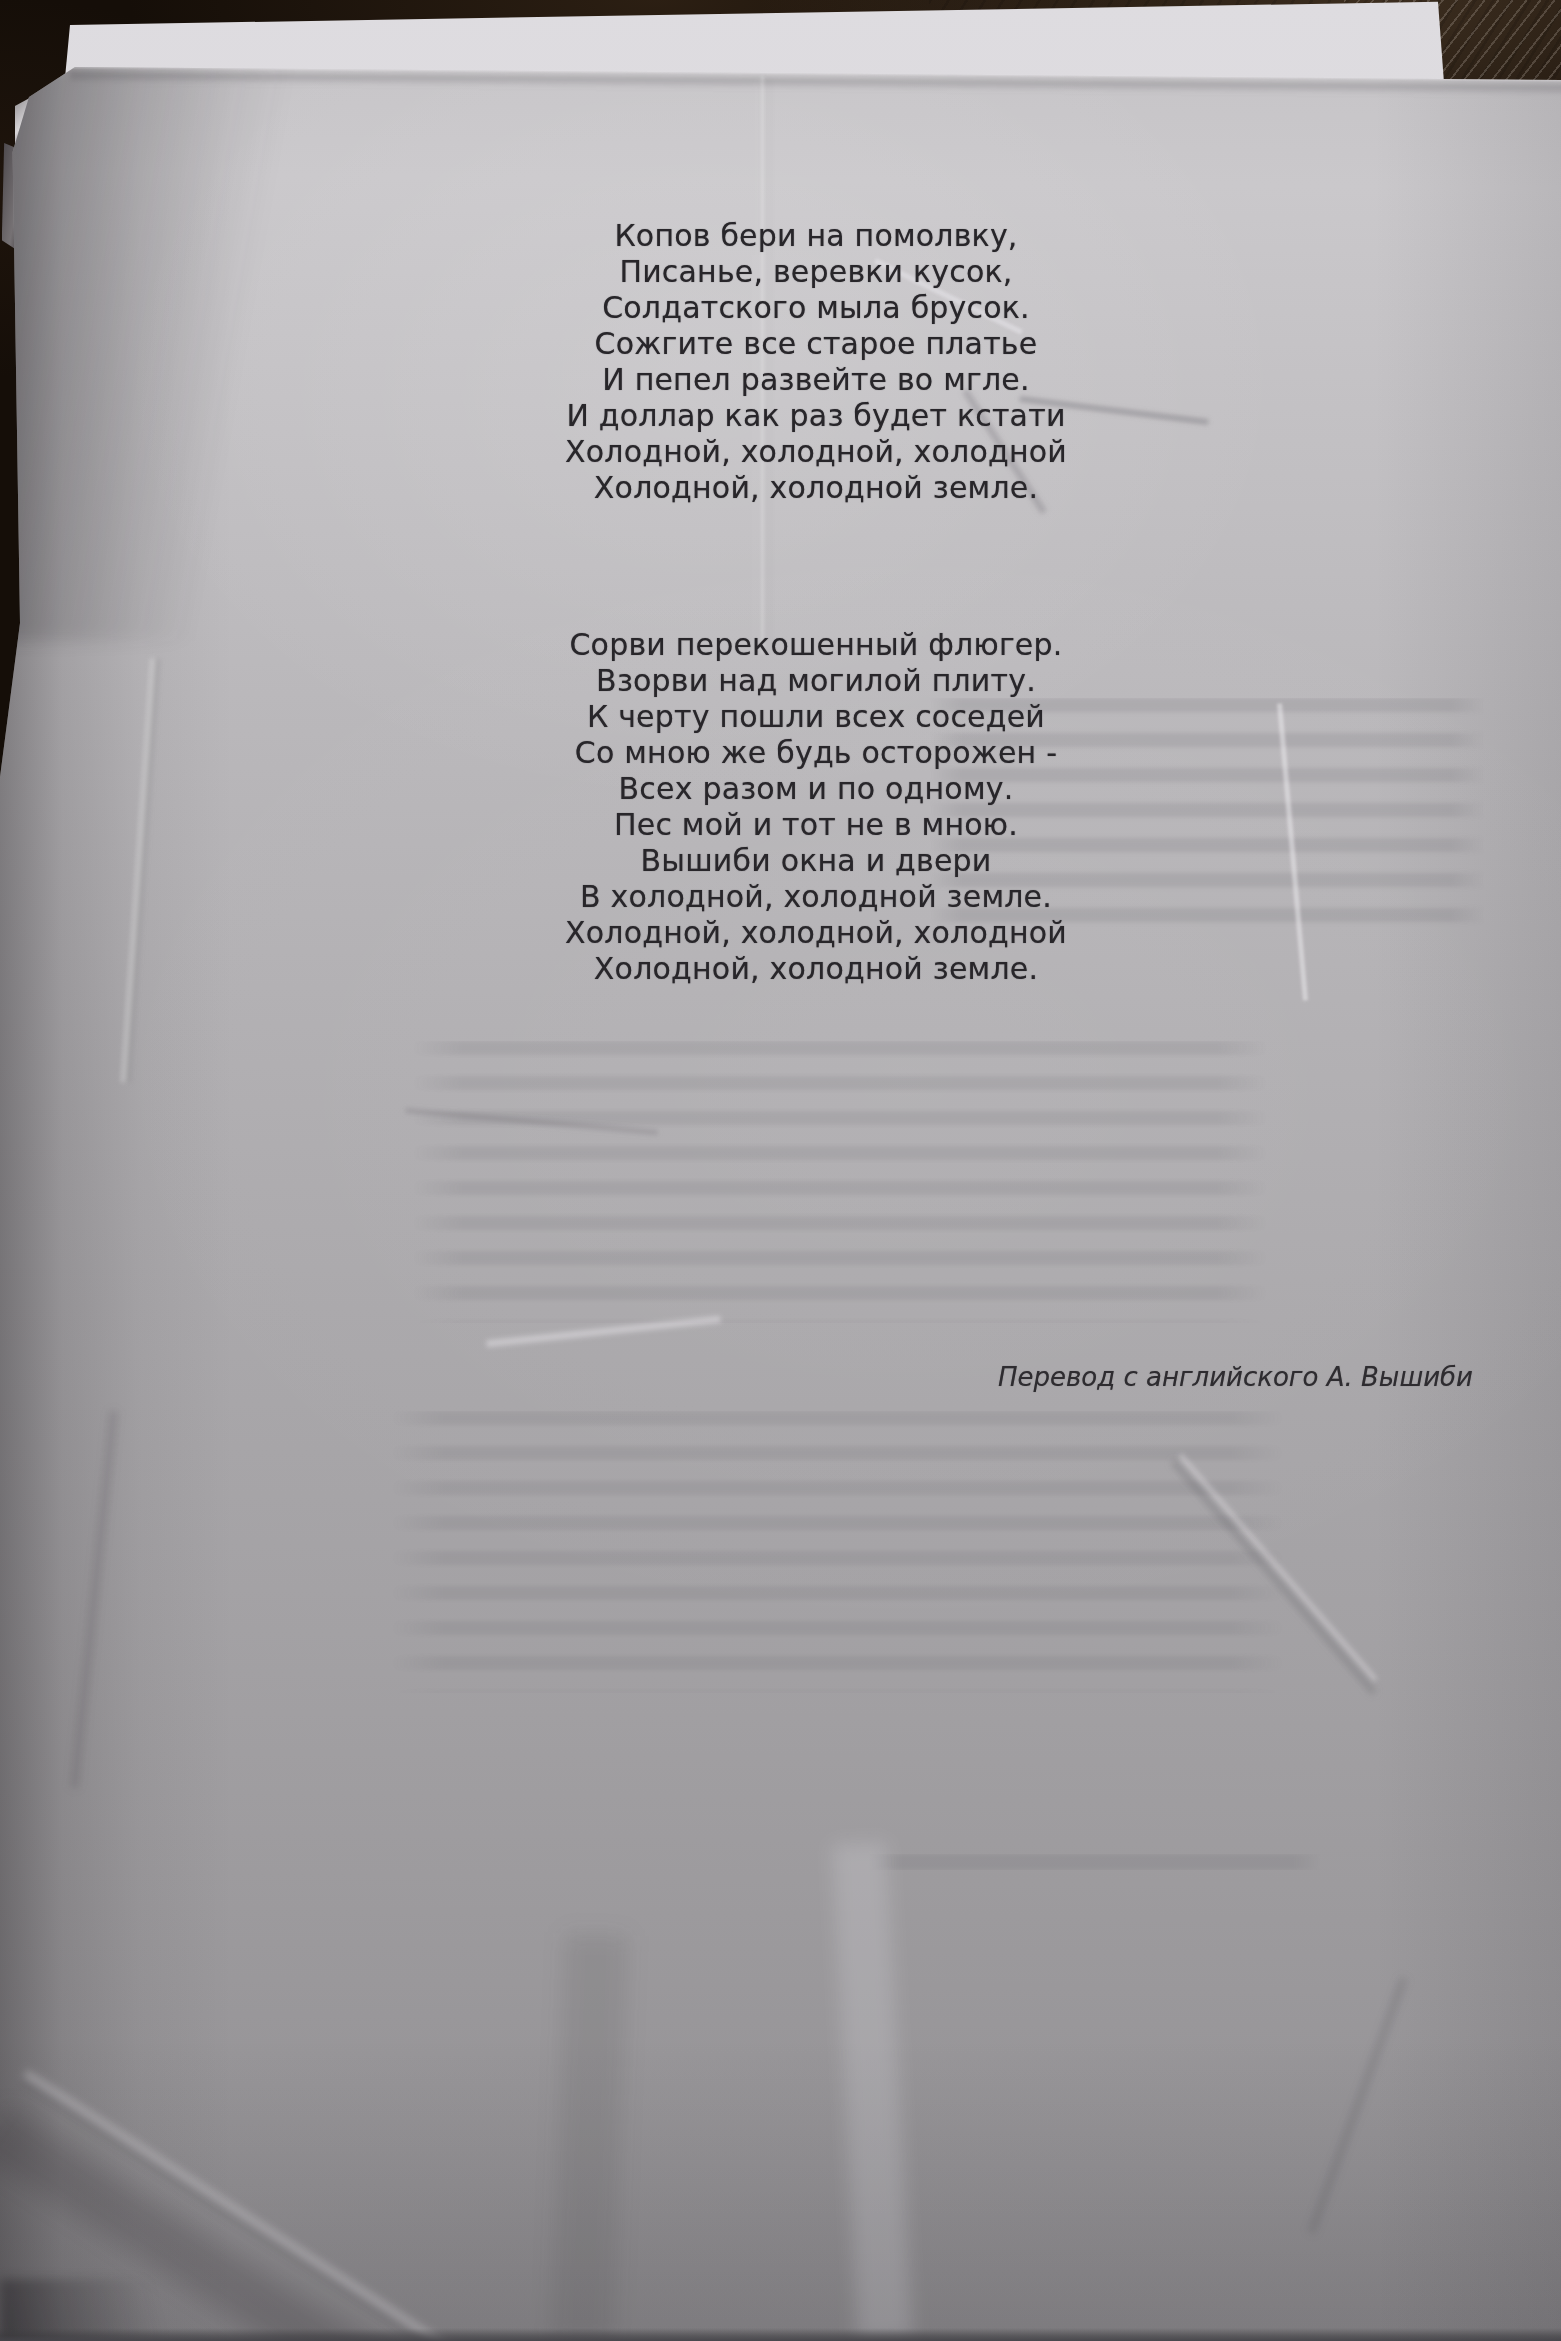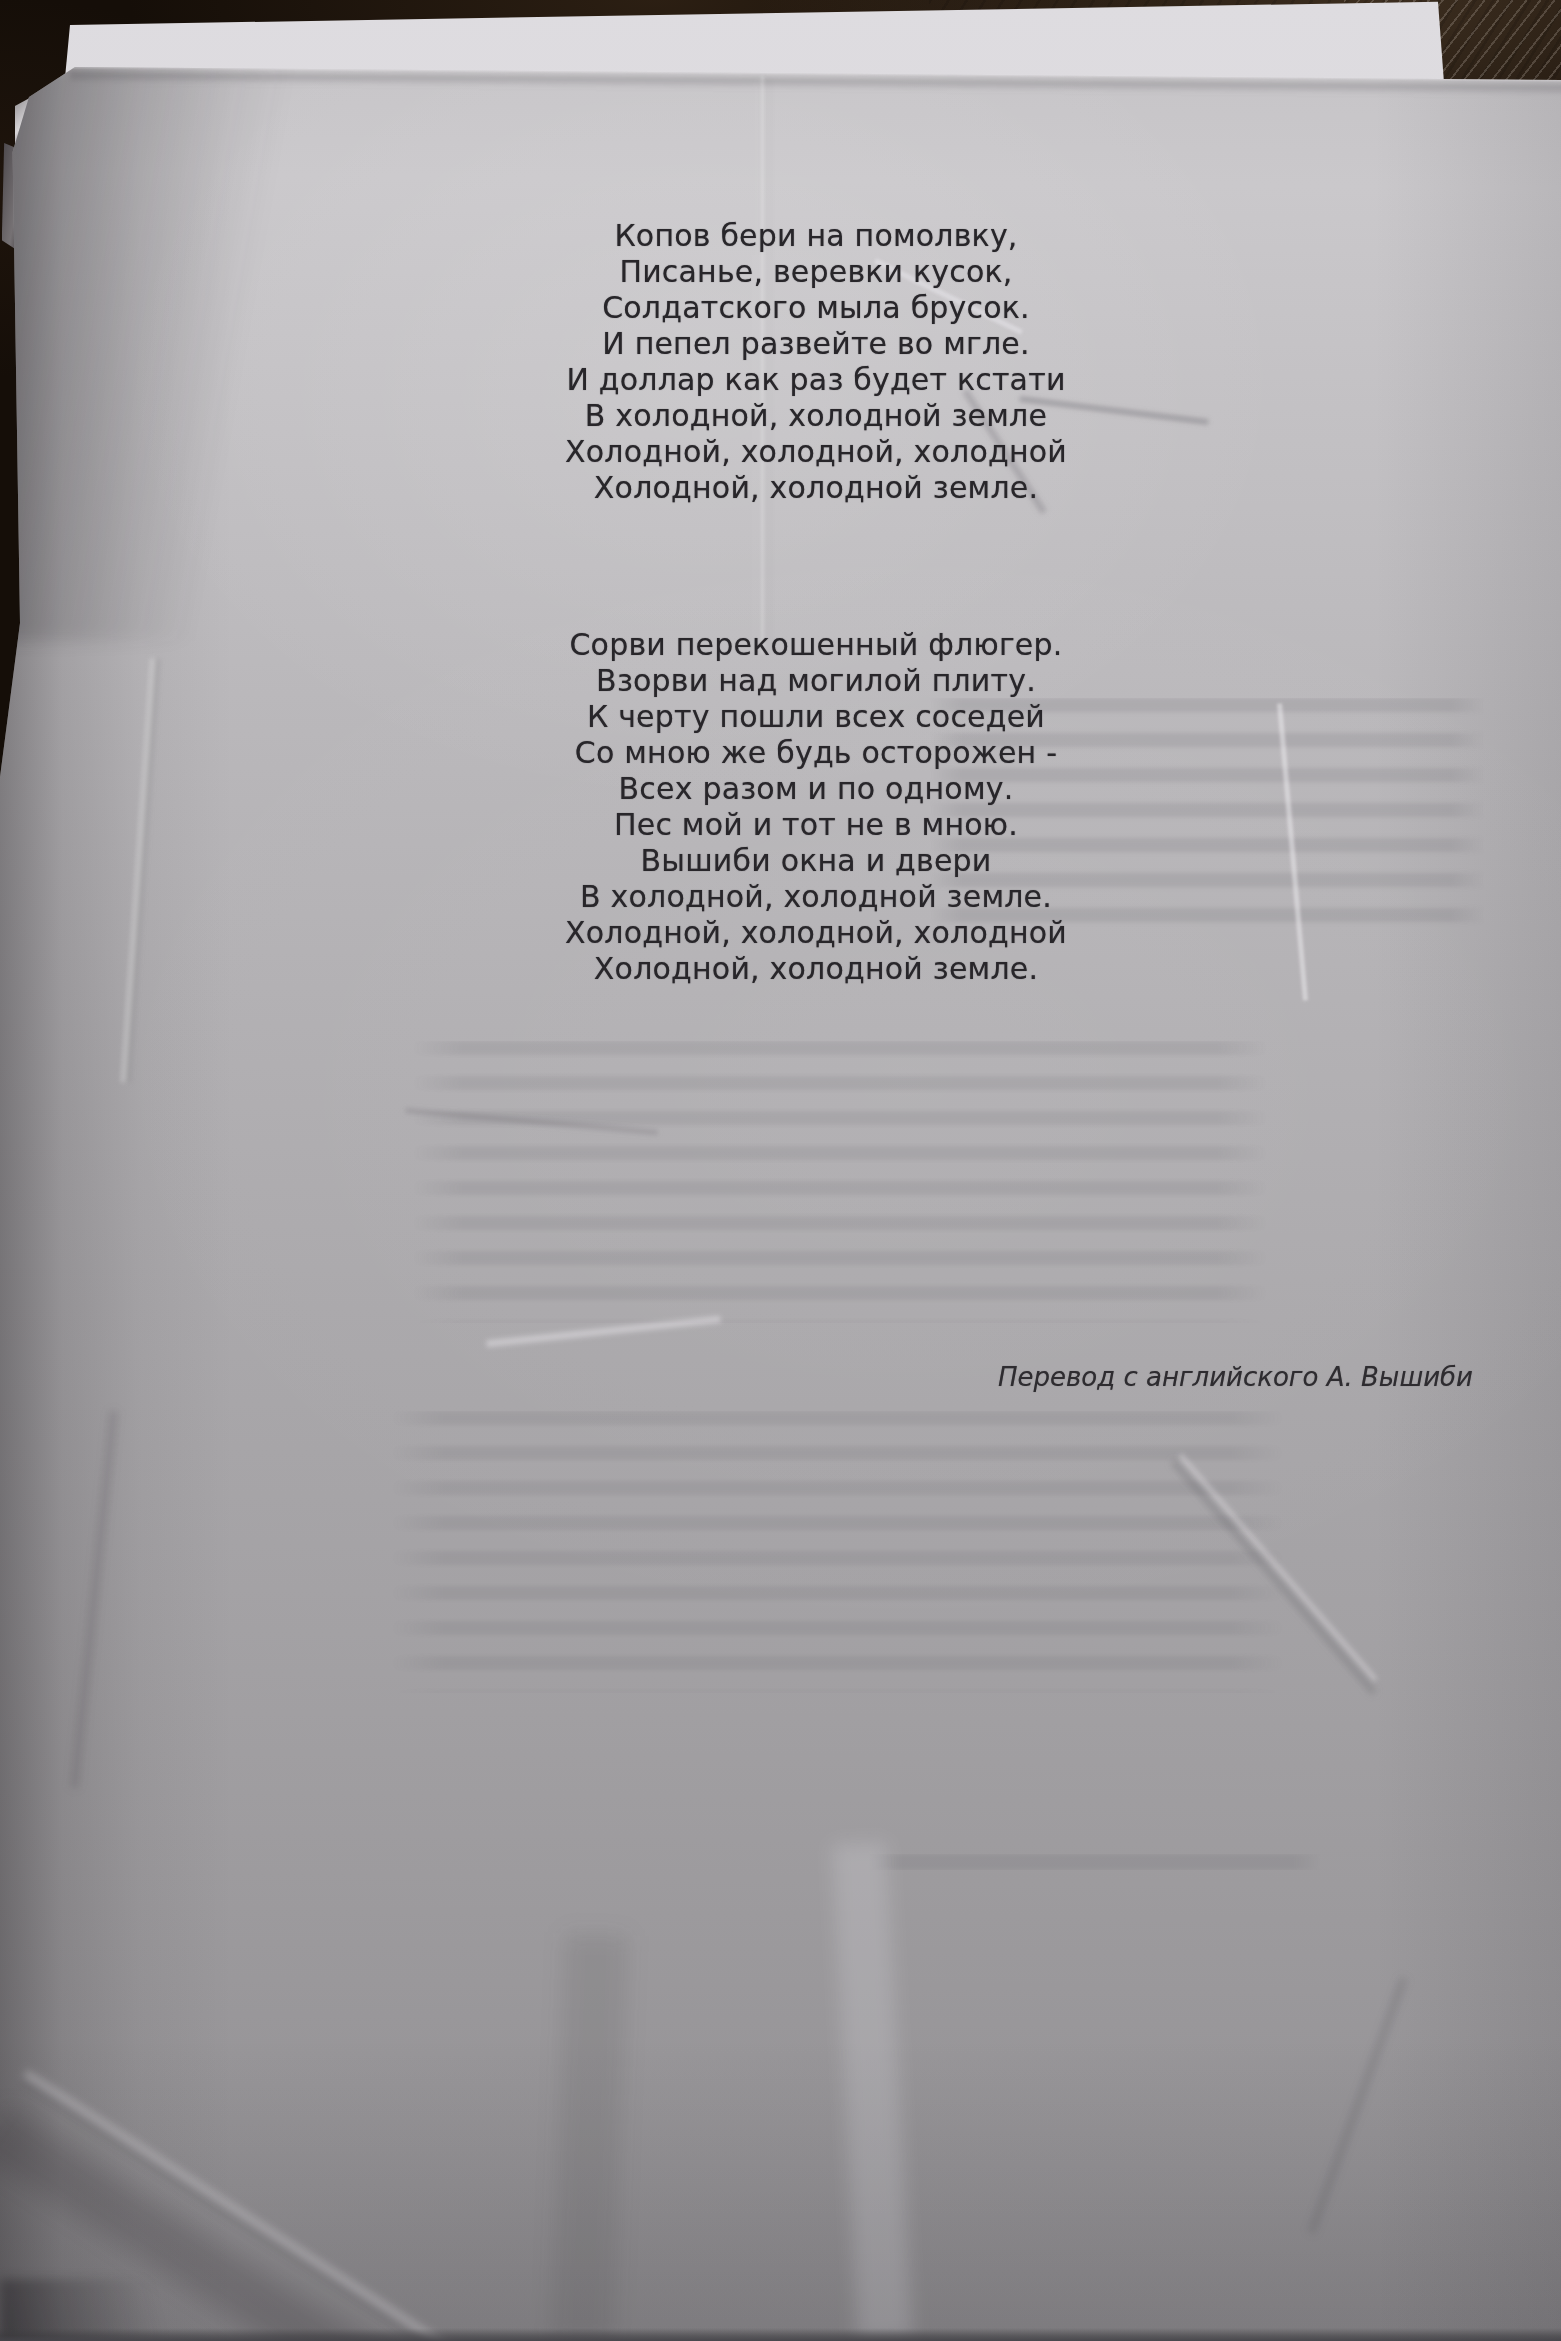--- a/index.html
+++ b/index.html
@@ -212,23 +212,23 @@
     <div class="crease c8"></div>
     <div class="crease c9"></div>
     <div class="crease c10"></div>
     <div class="crease c11"></div>
     <div class="crease c12"></div>
 
     <div class="stanza stanza-1">
       <div>Копов бери на помолвку,</div>
       <div>Писанье, веревки кусок,</div>
       <div>Солдатского мыла брусок.</div>
+      <div>Сожгите все старое платье</div>
       <div>И пепел развейте во мгле.</div>
       <div>И доллар как раз будет кстати</div>
-      <div>В холодной, холодной земле</div>
       <div>Холодной, холодной, холодной</div>
       <div>Холодной, холодной земле.</div>
     </div>
 
     <div class="stanza stanza-2">
       <div>Сорви перекошенный флюгер.</div>
       <div>Взорви над могилой плиту.</div>
       <div>К черту пошли всех соседей</div>
       <div>Со мною же будь осторожен -</div>
       <div>Всех разом и по одному.</div>

